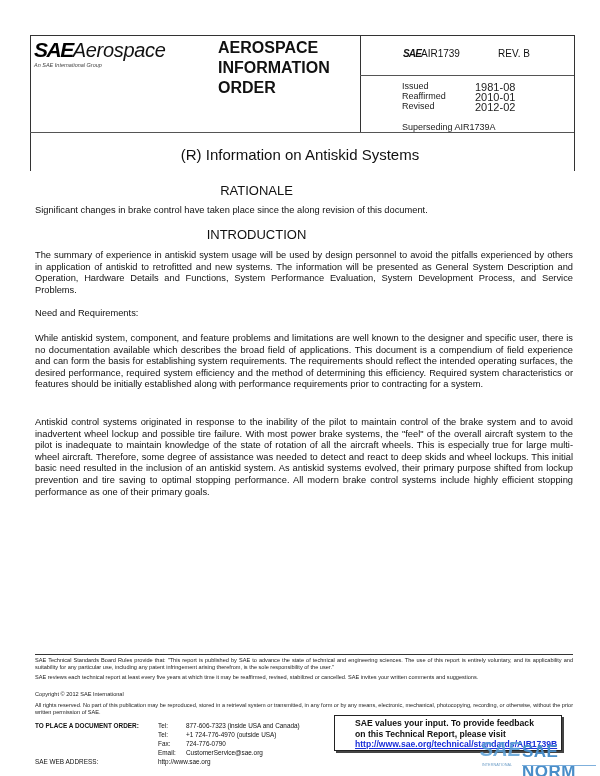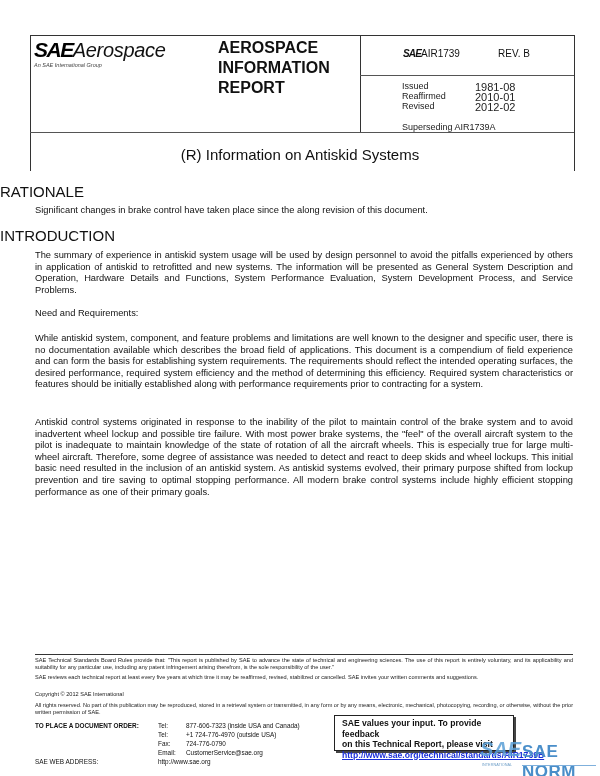--- a/index.html
+++ b/index.html
@@ -26,32 +26,32 @@
   .sae-mini { left: 403px; top: 48px; font-weight: bold; font-style: italic; font-size: 10px; letter-spacing: -0.8px; }
   .docnum { left: 421px; top: 48px; font-size: 10px; }
   .rev { left: 474px; top: 48px; font-size: 10px; margin-left: 24px; }
 
   .meta { left: 402px; font-size: 9px; color: #222; text-align: right; }
   .meta-val { left: 475px; font-size: 11px; color: #222; }
   .supersede { left: 402px; top: 122px; font-size: 9px; color: #222; }
 
   .subtitle { left: 0; width: 600px; top: 146px; text-align: center; font-size: 15px; }
 
-  .heading { left: 0; width: 513px; font-size: 15px; }
+  .heading { left: 0; width: 513px; text-align: center; font-size: 13px; }
   .para { left: 35px; width: 538px; font-size: 9.3px; line-height: 11.6px; text-align: justify; color: #111; }
 
   
   .footrule { left: 35px; top: 654px; width: 538px; border-top: 1px solid #333; }
   .fine { left: 35px; width: 538px; font-size: 5.6px; line-height: 7.2px; color: #222; text-align: justify; }
   .order-label { left: 35px; top: 722px; font-size: 6.4px; font-weight: bold; }
   .web-label { left: 35px; top: 758px; font-size: 6.4px; }
   .contact-k { left: 158px; font-size: 6.4px; }
   .contact-v { left: 186px; font-size: 6.4px; }
-  .feedback { left: 334px; top: 715px; width: 180px; height: 36px; border: 1.5px solid #222;
-    box-shadow: 2px 2px 0 #444; padding: 2px 7px; box-sizing: border-box;
+  .feedback { left: 334px; top: 715px; width: 228px; height: 36px; border: 1.5px solid #222;
+    box-shadow: 2px 2px 0 #444; padding: 2px 20px; box-sizing: border-box;
     font-size: 8.6px; font-weight: bold; line-height: 10.5px; background: #fff; }
   .feedback a { color: #1a2fd8; text-decoration: underline; }
   .wm { left: 480px; top: 738px; width: 118px; height: 34px; }
   .wm-sae { left: 0; top: 0; font-size: 20px; font-weight: bold; font-style: italic; color: #5a9fd6; opacity: 0.85; }
   .wm-norm { left: 42px; top: 4px; font-size: 17px; font-weight: bold; color: #4a8ec9; letter-spacing: 0.5px; }
   .wm-small { left: 2px; top: 25px; font-size: 3.8px; color: #6f9fc8; }
   .wm-line { left: 42px; top: 27px; width: 74px; border-top: 1px solid #7fb0dc; }
 </style>
 </head>
 <body>
@@ -62,21 +62,21 @@
 <div class="abs rsplit"></div>
 
 <div class="abs logo">
   <span class="logo-sae">SAE</span><span class="logo-aero">Aerospace</span>
 </div>
 <div class="abs logo-sub">An SAE International Group</div>
 
 <div class="abs doctype">
   <div>AEROSPACE</div>
   <div>INFORMATION</div>
-  <div>REPORT</div>
+  <div>ORDER</div>
 </div>
 
 <div class="abs sae-mini">SAE</div>
 <div class="abs docnum">AIR1739</div>
 <div class="abs rev">REV. B</div>
 
 <div class="abs meta" style="top:81px">Issued</div>
 <div class="abs meta-val" style="top:81px">1981-08</div>
 <div class="abs meta" style="top:91px">Reaffirmed</div>
 <div class="abs meta-val" style="top:91px">2010-01</div>

